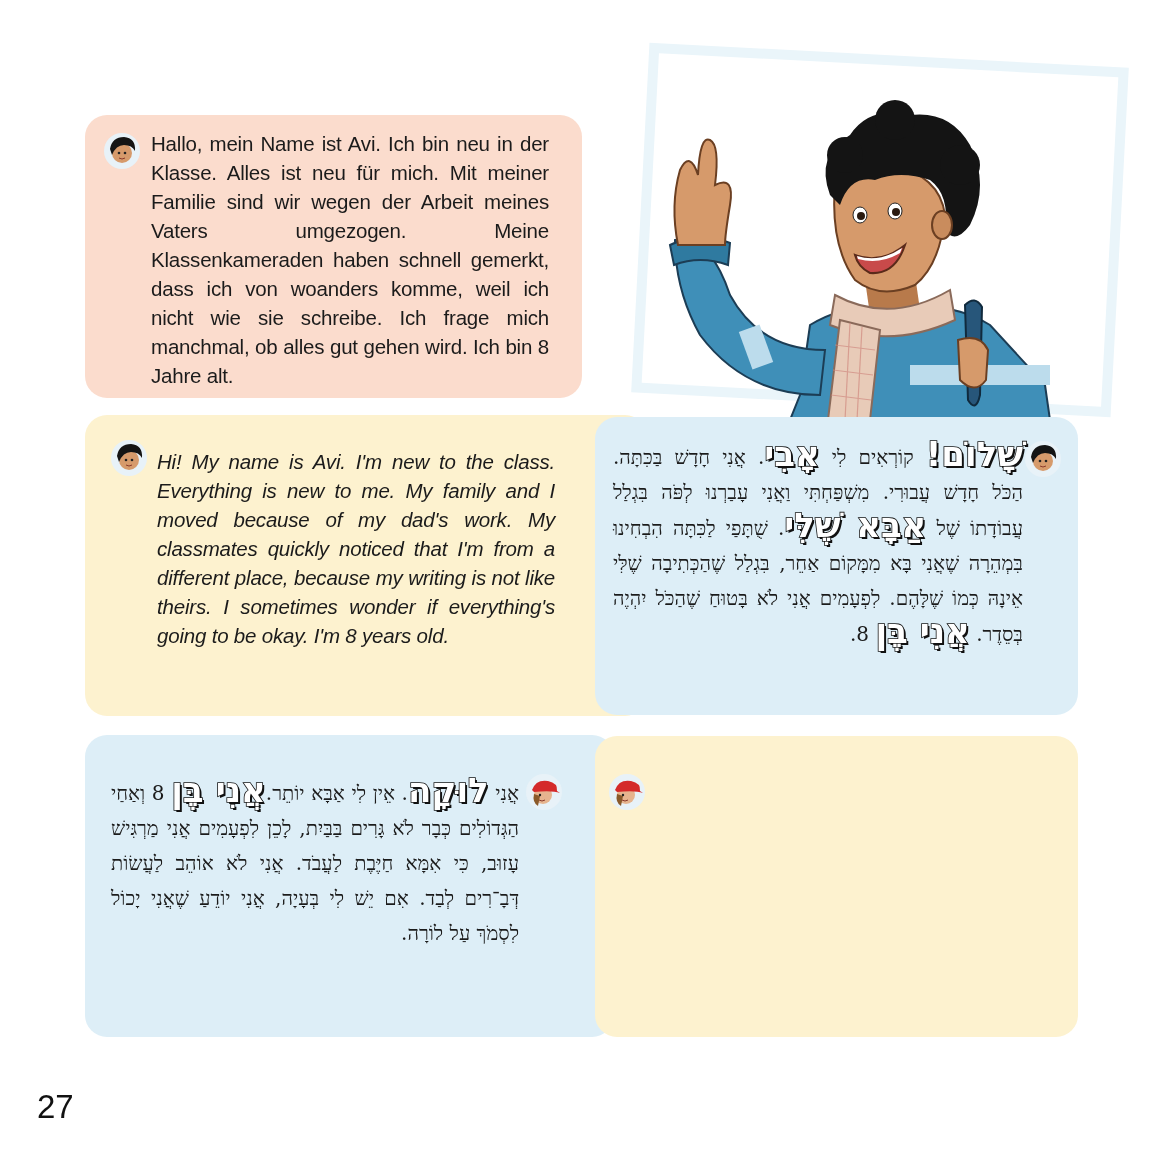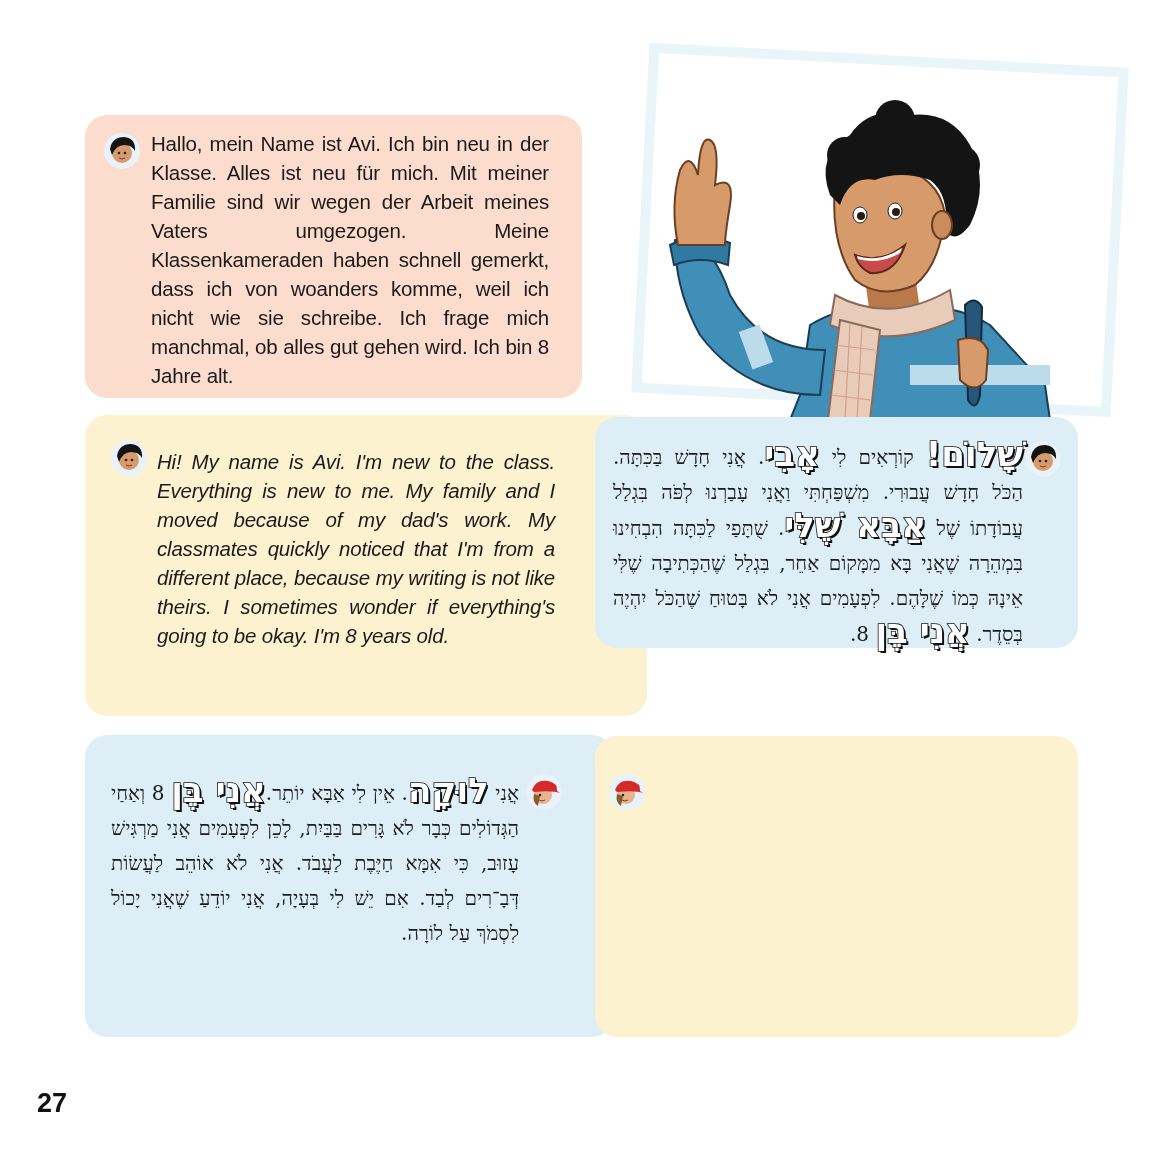--- a/index.html
+++ b/index.html
@@ -60,21 +60,21 @@
     left: 640px; top: 55px; width: 480px; height: 350px;
     border: 10px solid #eaf5fa;
     box-sizing: border-box;
     transform: rotate(3deg);
     transform-origin: center;
     background: transparent;
   }
 
   .page-num {
     position: absolute; left: 37px; top: 1088px;
-    font-size: 27px; font-weight: bold; color: #111;
+    font-size: 33px; font-weight: normal; color: #111;
   }
 </style>
 </head>
 <body>
 
 <div class="frame"></div>
 
 <svg style="position:absolute;left:650px;top:95px;" width="410" height="325" viewBox="0 0 410 325">
 
   <path d="M150 300 L160 230 Q200 205 250 215 Q300 205 340 230 L395 290 L400 325 L140 325 Z" fill="#3f8fb8" stroke="#1c3d55" stroke-width="2"></path>
@@ -140,21 +140,21 @@
         <circle cx="18" cy="20" r="10" fill="#d69a6b"></circle>
         <path d="M6 16 Q8 4 20 4 Q32 5 31 18 Q28 12 20 12 Q12 12 8 22 Z" fill="#141414"></path>
         <circle cx="15" cy="20" r="1.3" fill="#222"></circle>
         <circle cx="21" cy="20" r="1.3" fill="#222"></circle>
         <path d="M15 25 Q18 27 21 25" stroke="#8a3a2a" fill="none"></path>
       </svg>
   </div>
   <div class="txt it" style="left:72px;top:32px;width:398px;">Hi! My name is Avi. I'm new to the class. Everything is new to me. My family and I moved because of my dad's work. My classmates quickly noticed that I'm from a different place, because my writing is not like theirs. I sometimes wonder if everything's going to be okay. I'm 8 years old.</div>
 </div>
 
-<div class="box blue" style="left:595px;top:417px;width:483px;height:231px;">
+<div class="box blue" style="left:595px;top:417px;width:483px;height:298px;">
   <div class="avatar" style="left:430px;top:24px;">
     <svg width="36" height="36" viewBox="0 0 36 36">
         <circle cx="18" cy="20" r="10" fill="#d69a6b"></circle>
         <path d="M6 16 Q8 4 20 4 Q32 5 31 18 Q28 12 20 12 Q12 12 8 22 Z" fill="#141414"></path>
         <circle cx="15" cy="20" r="1.3" fill="#222"></circle>
         <circle cx="21" cy="20" r="1.3" fill="#222"></circle>
         <path d="M15 25 Q18 27 21 25" stroke="#8a3a2a" fill="none"></path>
       </svg>
   </div>
   <div class="he" style="left:18px;top:22px;width:410px;">

